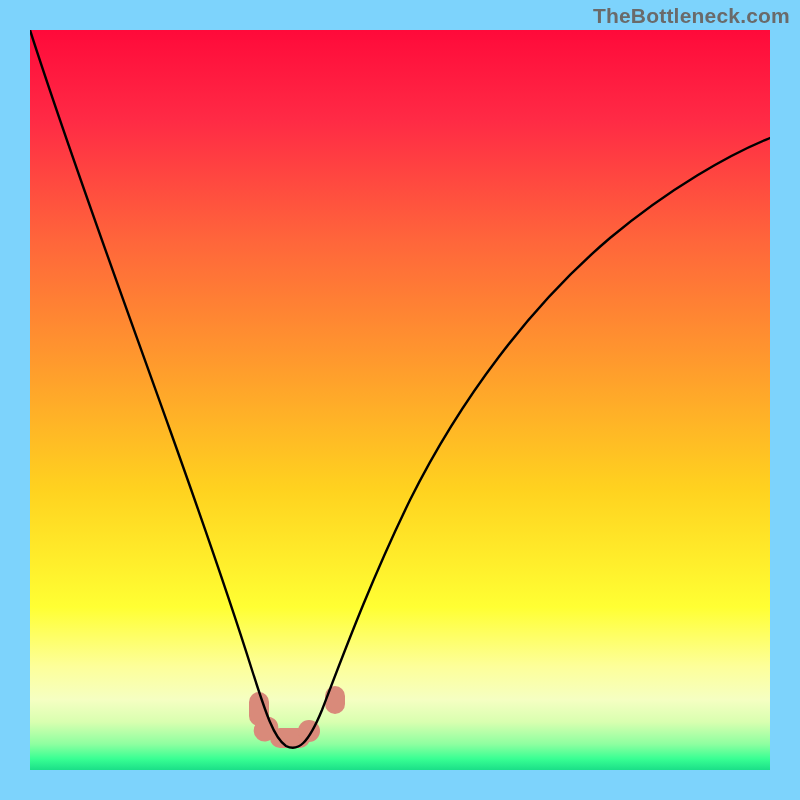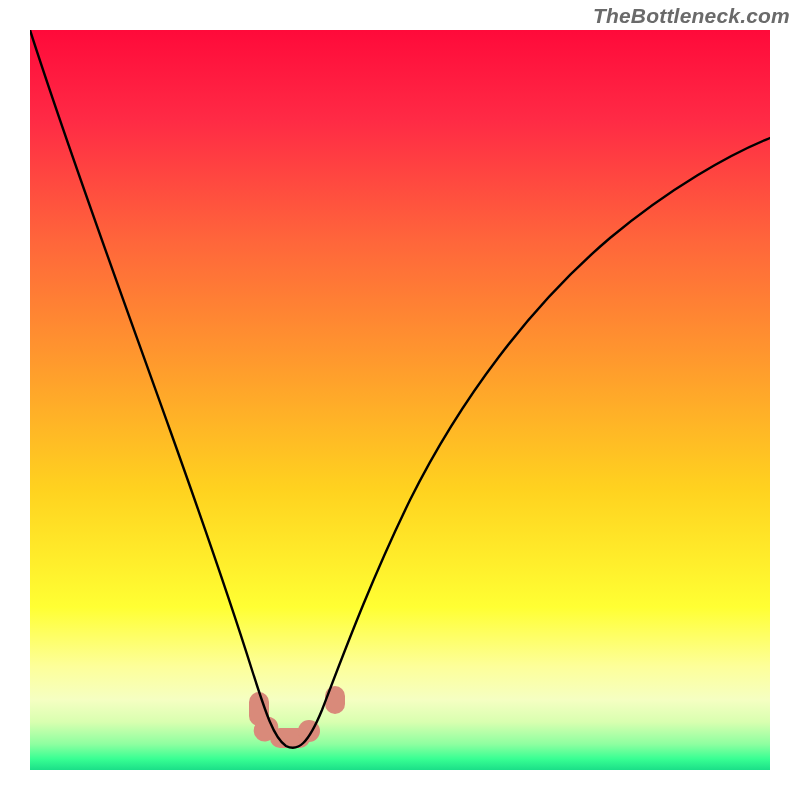--- a/index.html
+++ b/index.html
@@ -8,22 +8,21 @@
     width: 800px;
     height: 800px;
     background: #000;
     overflow: hidden;
     font-family: Arial, Helvetica, sans-serif;
   }
   .frame {
     position: relative;
     width: 800px;
     height: 800px;
-    background: #ffffff;
-    font-style: italic;
+    background: #7dd3fc;
   }
   .plot {
     position: absolute;
     left: 30px;
     top: 30px;
     width: 740px;
     height: 740px;
     overflow: hidden;
   }
   .gradient {

